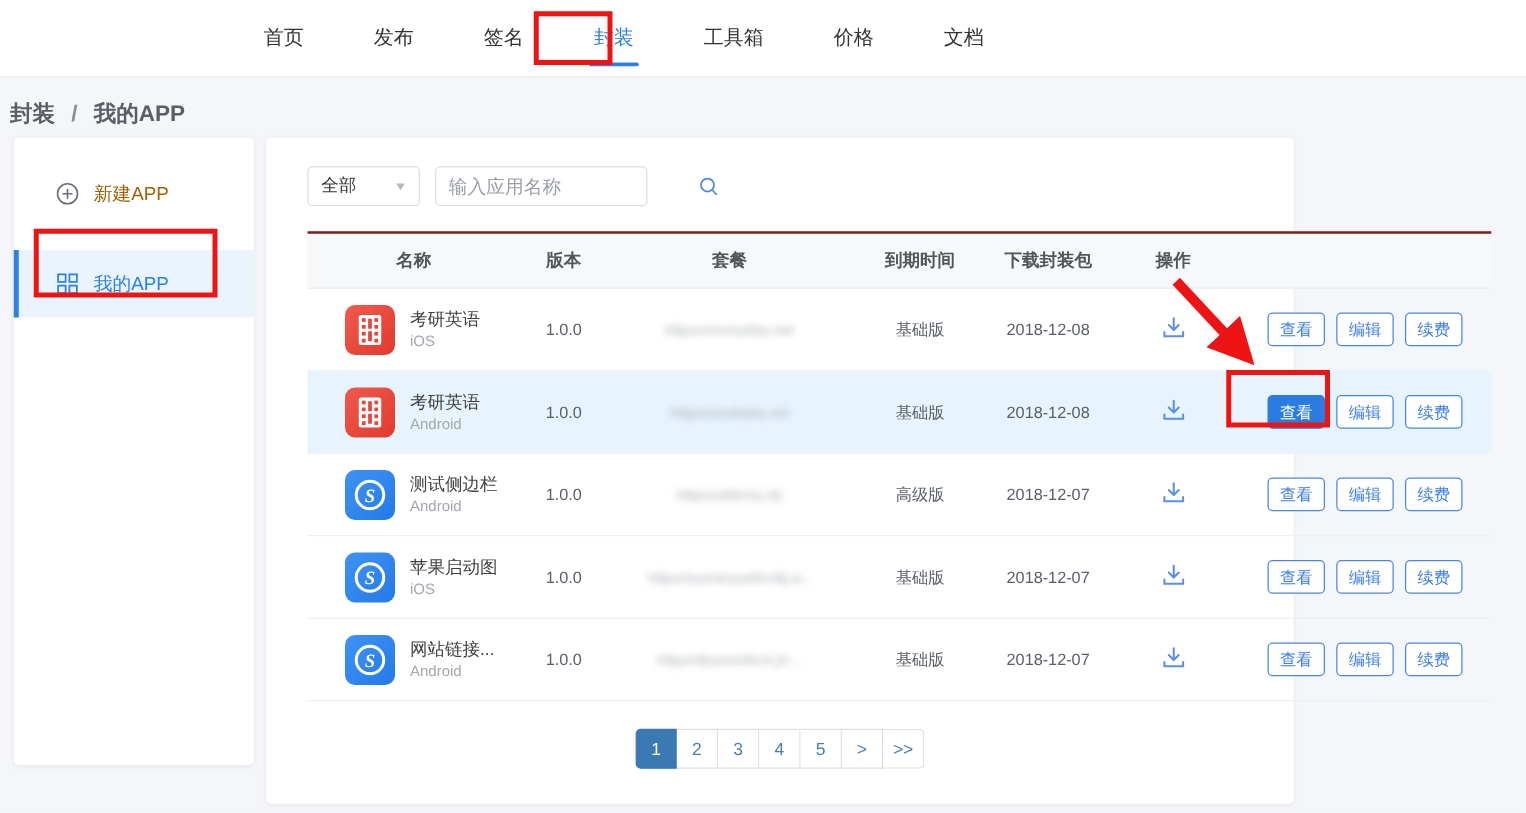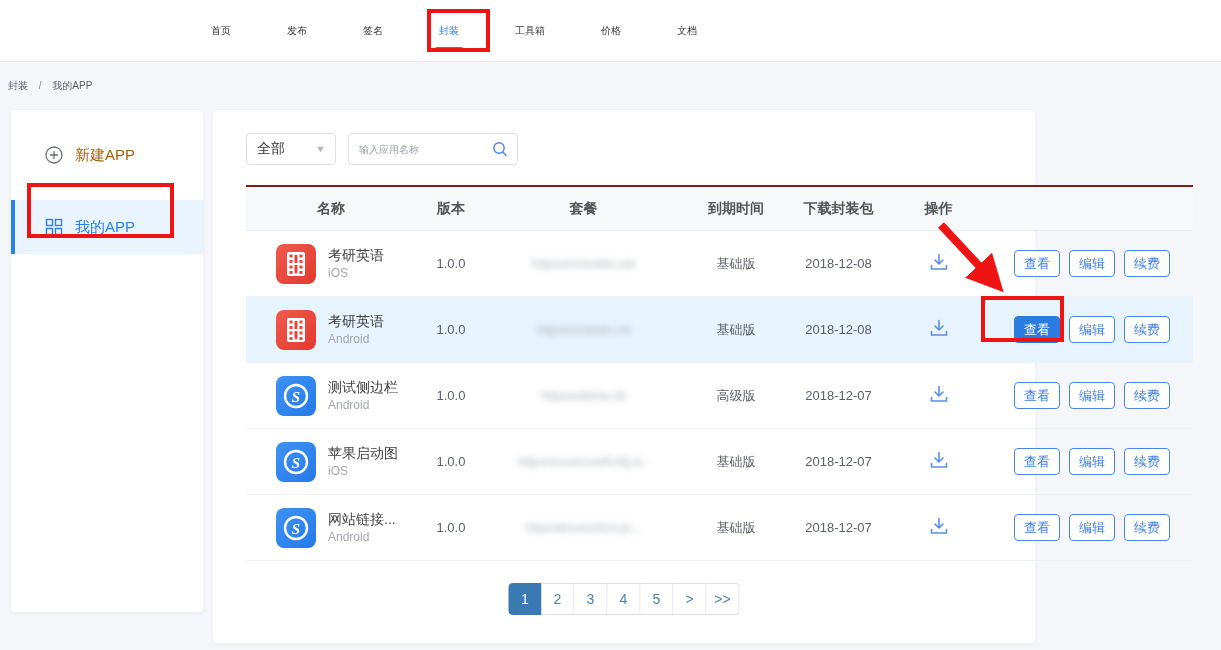--- a/index.html
+++ b/index.html
@@ -3,28 +3,28 @@
 <meta charset="utf-8">
 <style>
   * { margin:0; padding:0; box-sizing:border-box; }
   html,body { width:1221px; height:650px; overflow:hidden;
     font-family:"Liberation Sans","DejaVu Sans",sans-serif; background:#f4f6f9; }
 
   
   .topnav { position:absolute; left:0; top:0; width:1221px; height:62px;
     background:#fff; border-bottom:1px solid #e7e7e7; display:flex; align-items:center;
     padding-left:205px; z-index:2; }
-  .nav-item { position:relative; font-size:10px; color:#333; margin-right:44px;
+  .nav-item { position:relative; font-size:16px; color:#333; margin-right:44px;
     padding:20px 6px; cursor:pointer; white-space:nowrap; }
   .nav-item.active { color:#2a82e4; }
   .nav-item.active::after { content:""; position:absolute; left:2px; right:2px; bottom:8px;
     height:3px; background:#2a82e4; border-radius:2px; }
 
   
-  .breadcrumb { position:absolute; left:8px; top:79px; font-size:10px; color:#5a5e66; z-index:1; }
+  .breadcrumb { position:absolute; left:8px; top:79px; font-size:18px; color:#5a5e66; z-index:1;font-weight:bold; }
   .breadcrumb .sep { margin:0 8px; color:#8a8e96; }
 
   
   .card { position:absolute; background:#fff; border-radius:4px;
     box-shadow:0 1px 4px rgba(0,0,0,0.06); }
   .sidebar { left:11px; top:110px; width:192px; height:502px; padding-top:18px; }
   .main { left:213px; top:110px; width:822px; height:533px; padding:23px 33px; }
 
   
   .side-item { display:flex; align-items:center; height:54px; padding-left:34px;
@@ -36,21 +36,21 @@
   .side-item + .side-item { margin-top:18px; }
 
   
   .filter-row { display:flex; align-items:center; margin-bottom:20px; }
   .dropdown { width:90px; height:32px; border:1px solid #dcdfe6; border-radius:4px;
     display:flex; align-items:center; justify-content:space-between; padding:0 10px;
     font-size:14px; color:#333; background:#fff; cursor:pointer; }
   .dropdown .caret { font-size:9px; color:#b4b8bf; transform:scaleX(1.3); }
   .searchbox { width:170px; height:32px; border:1px solid #dcdfe6; border-radius:4px;
     margin-left:12px; display:flex; align-items:center; padding:0 10px; background:#fff; }
-  .searchbox input { flex:1; border:none; outline:none; font-size:10px; color:#333;
+  .searchbox input { flex:1; border:none; outline:none; font-size:15px; color:#333;
     font-family:inherit; background:transparent; }
   .searchbox input::placeholder { color:#9a9ea6; }
 
   
   .apptable { width:947px; border:0; }
   .t-head, .t-row { display:grid;
     grid-template-columns:170px 70px 195px 110px 95px 105px 1fr; align-items:center; }
   .t-head { height:46px; background:#f7f8fa; border-top:2px solid #7f1d1d;
     border-bottom:1px solid #e9ecf0; font-size:14px; font-weight:bold; color:#515459; }
   .t-head > div { text-align:center; }

